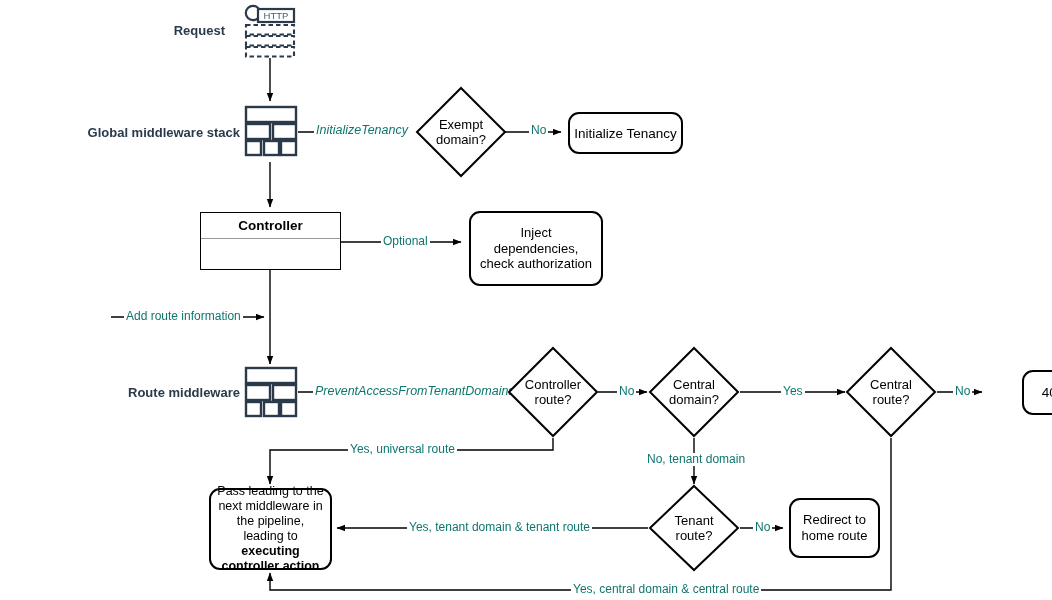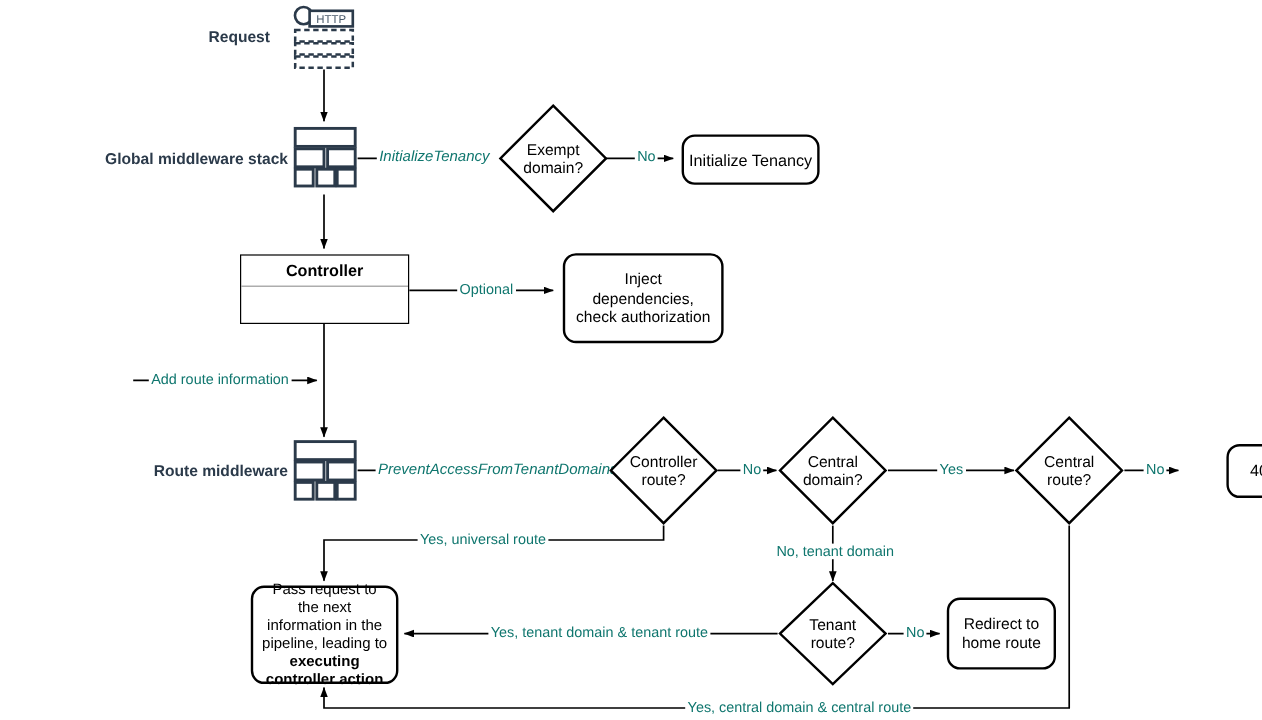--- a/index.html
+++ b/index.html
@@ -311,17 +311,17 @@
     <span>Redirect to</span>
     <span>home route</span>
   </div>
 
   <div class="edge-label" style="left:407px; top:521px; font-size:12px;">Yes, tenant domain &amp; tenant route</div>
 
   <div class="edge-label" style="left:559px; top:583px; font-size:12px;margin-left:12px;">Yes, central domain &amp; central route</div>
 
   <div class="node rounded multiline" style="left:209px; top:488px; width:123px; height:82px; font-size:12.5px; line-height:1.2;">
     <span>
-      <span>Pass request to the next information in the pipeline, leading to </span><span class="bold-inline">executing controller action</span>
+      <span>Pass leading to the next middleware in the pipeline, leading to </span><span class="bold-inline">executing controller action</span>
     </span>
   </div>
 
 </div>
 
 </body></html>

